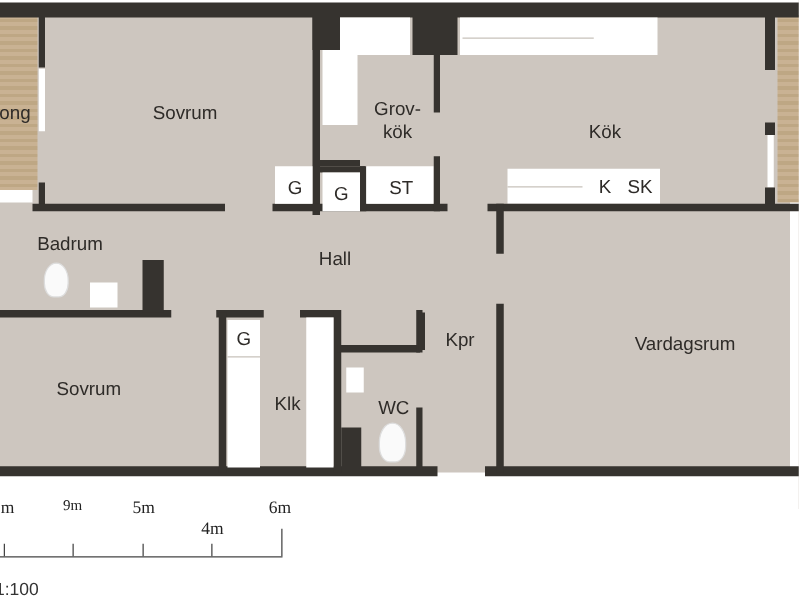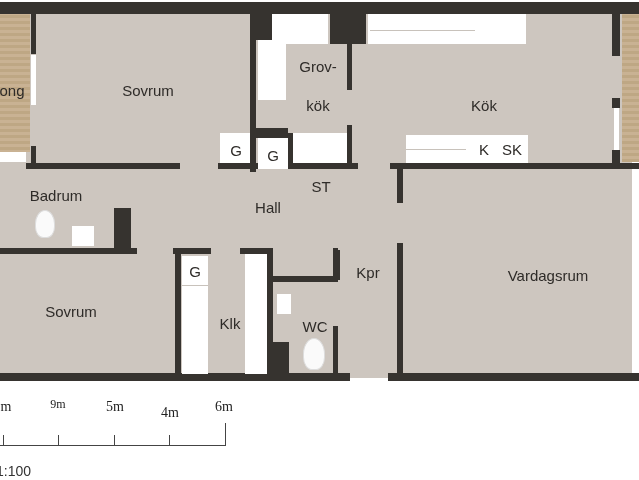--- a/index.html
+++ b/index.html
@@ -81,44 +81,44 @@
   <div class="wall" style="left:270px;top:276px;width:66px;height:6px;"></div>
   <div class="wall" style="left:333px;top:248px;width:5px;height:34px;"></div>
   <div class="wall" style="left:333px;top:326px;width:5px;height:50px;"></div>
   <div class="wall" style="left:273px;top:342px;width:16px;height:34px;"></div>
   <div class="white" style="left:277px;top:294px;width:14px;height:20px;"></div>
   <div class="toilet" style="left:303px;top:338px;width:20px;height:30px;"></div>
   <div class="wall" style="left:335px;top:250px;width:5px;height:30px;"></div>
 
   <div class="label" style="left:12px;top:91px;">ong</div>
   <div class="label" style="left:148px;top:91px;">Sovrum</div>
-  <div class="label" style="left:318px;top:67px;">Grov-</div>
+  <div class="label" style="left:318px;top:88px;">Grov-</div>
   <div class="label" style="left:318px;top:106px;">kök</div>
   <div class="label" style="left:484px;top:106px;">Kök</div>
   <div class="label" style="left:56px;top:196px;">Badrum</div>
   <div class="label" style="left:268px;top:208px;">Hall</div>
   <div class="label" style="left:71px;top:312px;">Sovrum</div>
   <div class="label" style="left:230px;top:324px;">Klk</div>
   <div class="label" style="left:315px;top:327px;">WC</div>
   <div class="label" style="left:368px;top:273px;">Kpr</div>
   <div class="label" style="left:548px;top:276px;">Vardagsrum</div>
 
   <div class="label" style="left:236px;top:151px;">G</div>
   <div class="label" style="left:273px;top:156px;">G</div>
-  <div class="label" style="left:321px;top:151px;margin-top:36px;">ST</div>
+  <div class="label" style="left:321px;top:151px;">ST</div>
   <div class="label" style="left:484px;top:150px;">K</div>
   <div class="label" style="left:512px;top:150px;">SK</div>
   <div class="label" style="left:195px;top:272px;">G</div>
 </div>
 
 <div class="scale">
   <div class="tick-label" style="left:6px;top:14px;">m</div>
   <div class="tick-label" style="left:58px;top:12px;font-size:12px;">9m</div>
   <div class="tick-label" style="left:115px;top:14px;">5m</div>
-  <div class="tick-label" style="left:170px;top:20px;">4m</div>
+  <div class="tick-label" style="left:170px;top:31px;">4m</div>
   <div class="tick-label" style="left:224px;top:14px;">6m</div>
   <div class="scale-line" style="left:0;top:60px;width:226px;"></div>
   <div class="tick" style="left:3px;top:50px;height:10px;"></div>
   <div class="tick" style="left:58px;top:50px;height:10px;"></div>
   <div class="tick" style="left:114px;top:50px;height:10px;"></div>
   <div class="tick" style="left:169px;top:50px;height:10px;"></div>
   <div class="tick" style="left:225px;top:38px;height:22px;"></div>
   <div class="ratio" style="left:-4px;top:78px;">1:100</div>
 </div>
 

